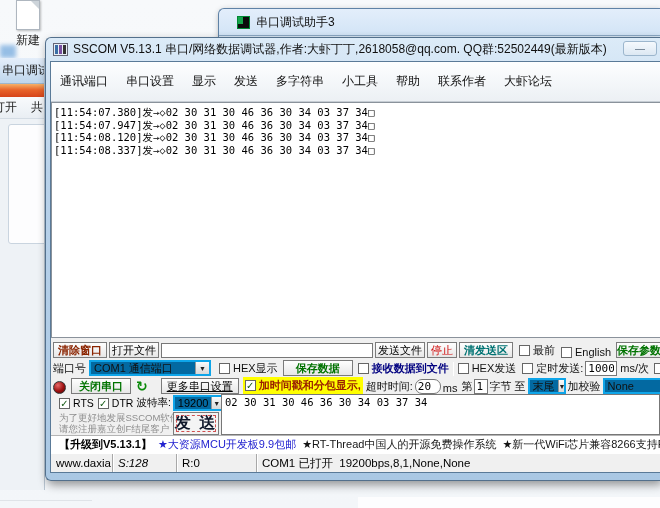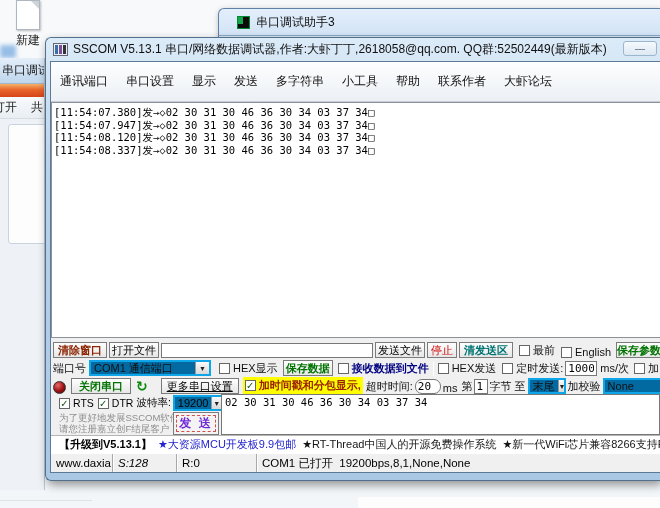--- a/index.html
+++ b/index.html
@@ -108,21 +108,21 @@
   .refresh { color:#0a8a0a; font-weight:bold; font-size:14px; flex:none; }
   .more-link { text-decoration:underline; }
 
   .rowDE { height:41px; display:flex; padding-left:8px; overflow:hidden; }
   .de-left { width:162px; flex:none; }
   .de-r1 { height:18px; display:flex; align-items:center; font-size:10.5px; white-space:nowrap; }
   .de-r2 { height:23px; display:flex; align-items:center; }
   .promo { width:114px; font-size:9.5px; line-height:10.5px; color:#8e8e8e; white-space:nowrap; overflow:hidden; }
   .send-btn { width:46px; height:23px; border:1px solid #7b7b7b; background:#f4f4f4;
       outline:1px dashed #d05050; outline-offset:-4px;
-      font-size:12px; font-weight:bold; color:#6d28d9; letter-spacing:2px;
+      font-size:16px; font-weight:bold; color:#0f172a; letter-spacing:2px;
       display:flex; align-items:center; justify-content:center; flex:none; }
   .sendbox { flex:1; background:#fff; border:1px solid #777; margin-right:0;
       font-family:"DejaVu Sans Mono",monospace; font-size:10.5px; padding:1px 3px; color:#000; }
 
   .linkbar { height:18px; background:#fff; border-top:1px solid #b5b5b5;
       display:flex; align-items:center; gap:6px; padding-left:8px;
       font-size:11px; white-space:nowrap; overflow:hidden; }
   .linkbar .bold { font-weight:bold; color:#000; }
   .linkbar .blue { color:#2222d0; }
   .linkbar .dark { color:#151515; }
@@ -223,21 +223,21 @@
         <div class="crow">
           <span>端口号</span>
           <span class="combo" style="width:122px;margin-left:3px">
             <span class="val">COM1 通信端口</span>
             <span class="arrow">▼</span>
           </span>
           <span class="cb" style="margin-left:8px">
             <span class="box"></span>
             <span>HEX显示</span>
           </span>
-          <button class="btn t-green" style="width:50px;margin-left:5px">保存数据</button>
+          <button class="btn t-green" style="width:70px;margin-left:5px">保存数据</button>
           <span class="cb t-navy" style="margin-left:5px">
             <span class="box"></span>
             <span>接收数据到文件</span>
           </span>
           <span class="vsep" style="margin-left:4px"></span>
           <span class="cb" style="margin-left:4px">
             <span class="box"></span>
             <span>HEX发送</span>
           </span>
           <span class="cb" style="margin-left:6px">

